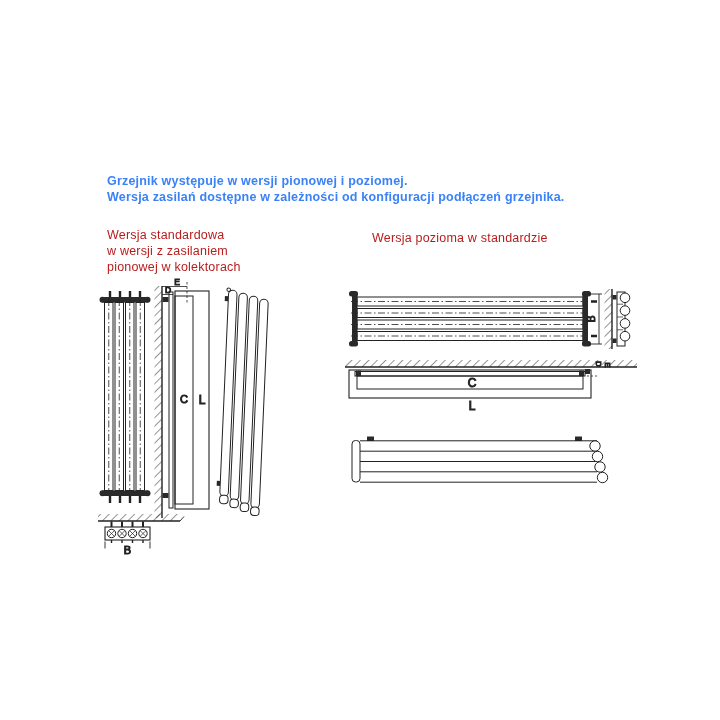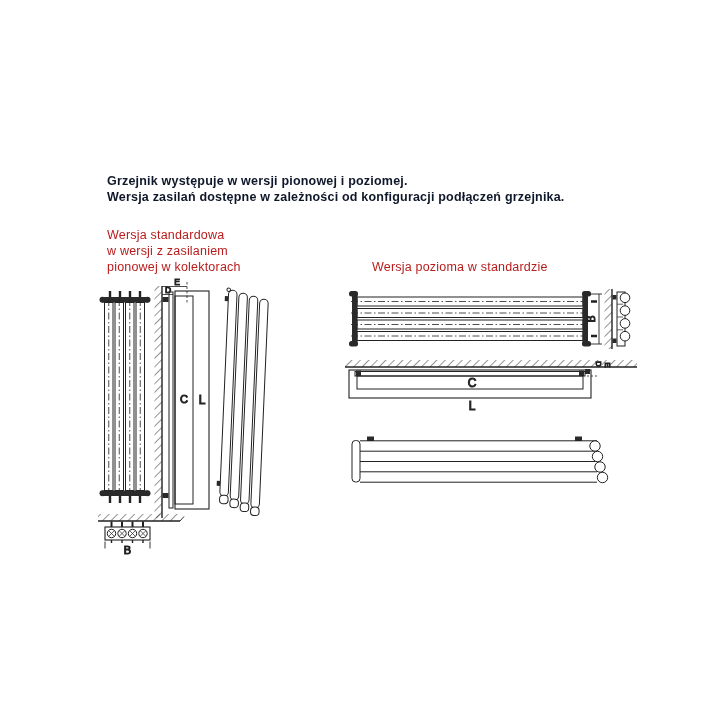--- a/index.html
+++ b/index.html
@@ -1,22 +1,22 @@
 <!DOCTYPE html>
 <html><head>
 <meta charset="utf-8">
 <style>
   html,body{margin:0;padding:0;background:#fff;}
   .canvas{position:relative;width:720px;height:720px;background:#ffffff;overflow:hidden;
           font-family:"Liberation Sans",sans-serif;}
   .hdr{position:absolute;left:107px;top:173px;font-size:12.5px;font-weight:bold;
-       line-height:16px;color:#0f172a;letter-spacing:.2px;}
+       line-height:16px;color:#3b82f6;letter-spacing:.2px;}
   .stitle{position:absolute;font-size:12.5px;line-height:16px;color:#b91c1c;letter-spacing:.2px;}
   .stitle.v{left:107px;top:227px;}
-  .stitle.h{left:372px;top:230px;margin-top:29px;}
+  .stitle.h{left:372px;top:230px;}
   svg{position:absolute;}
   svg text{font-family:"Liberation Sans",sans-serif;fill:#3a3a3a;}
   .svgL{left:90px;top:278px;}
   .svgR{left:335px;top:283px;}
 </style>
 </head>
 <body>
 
 <div class="canvas">
 

